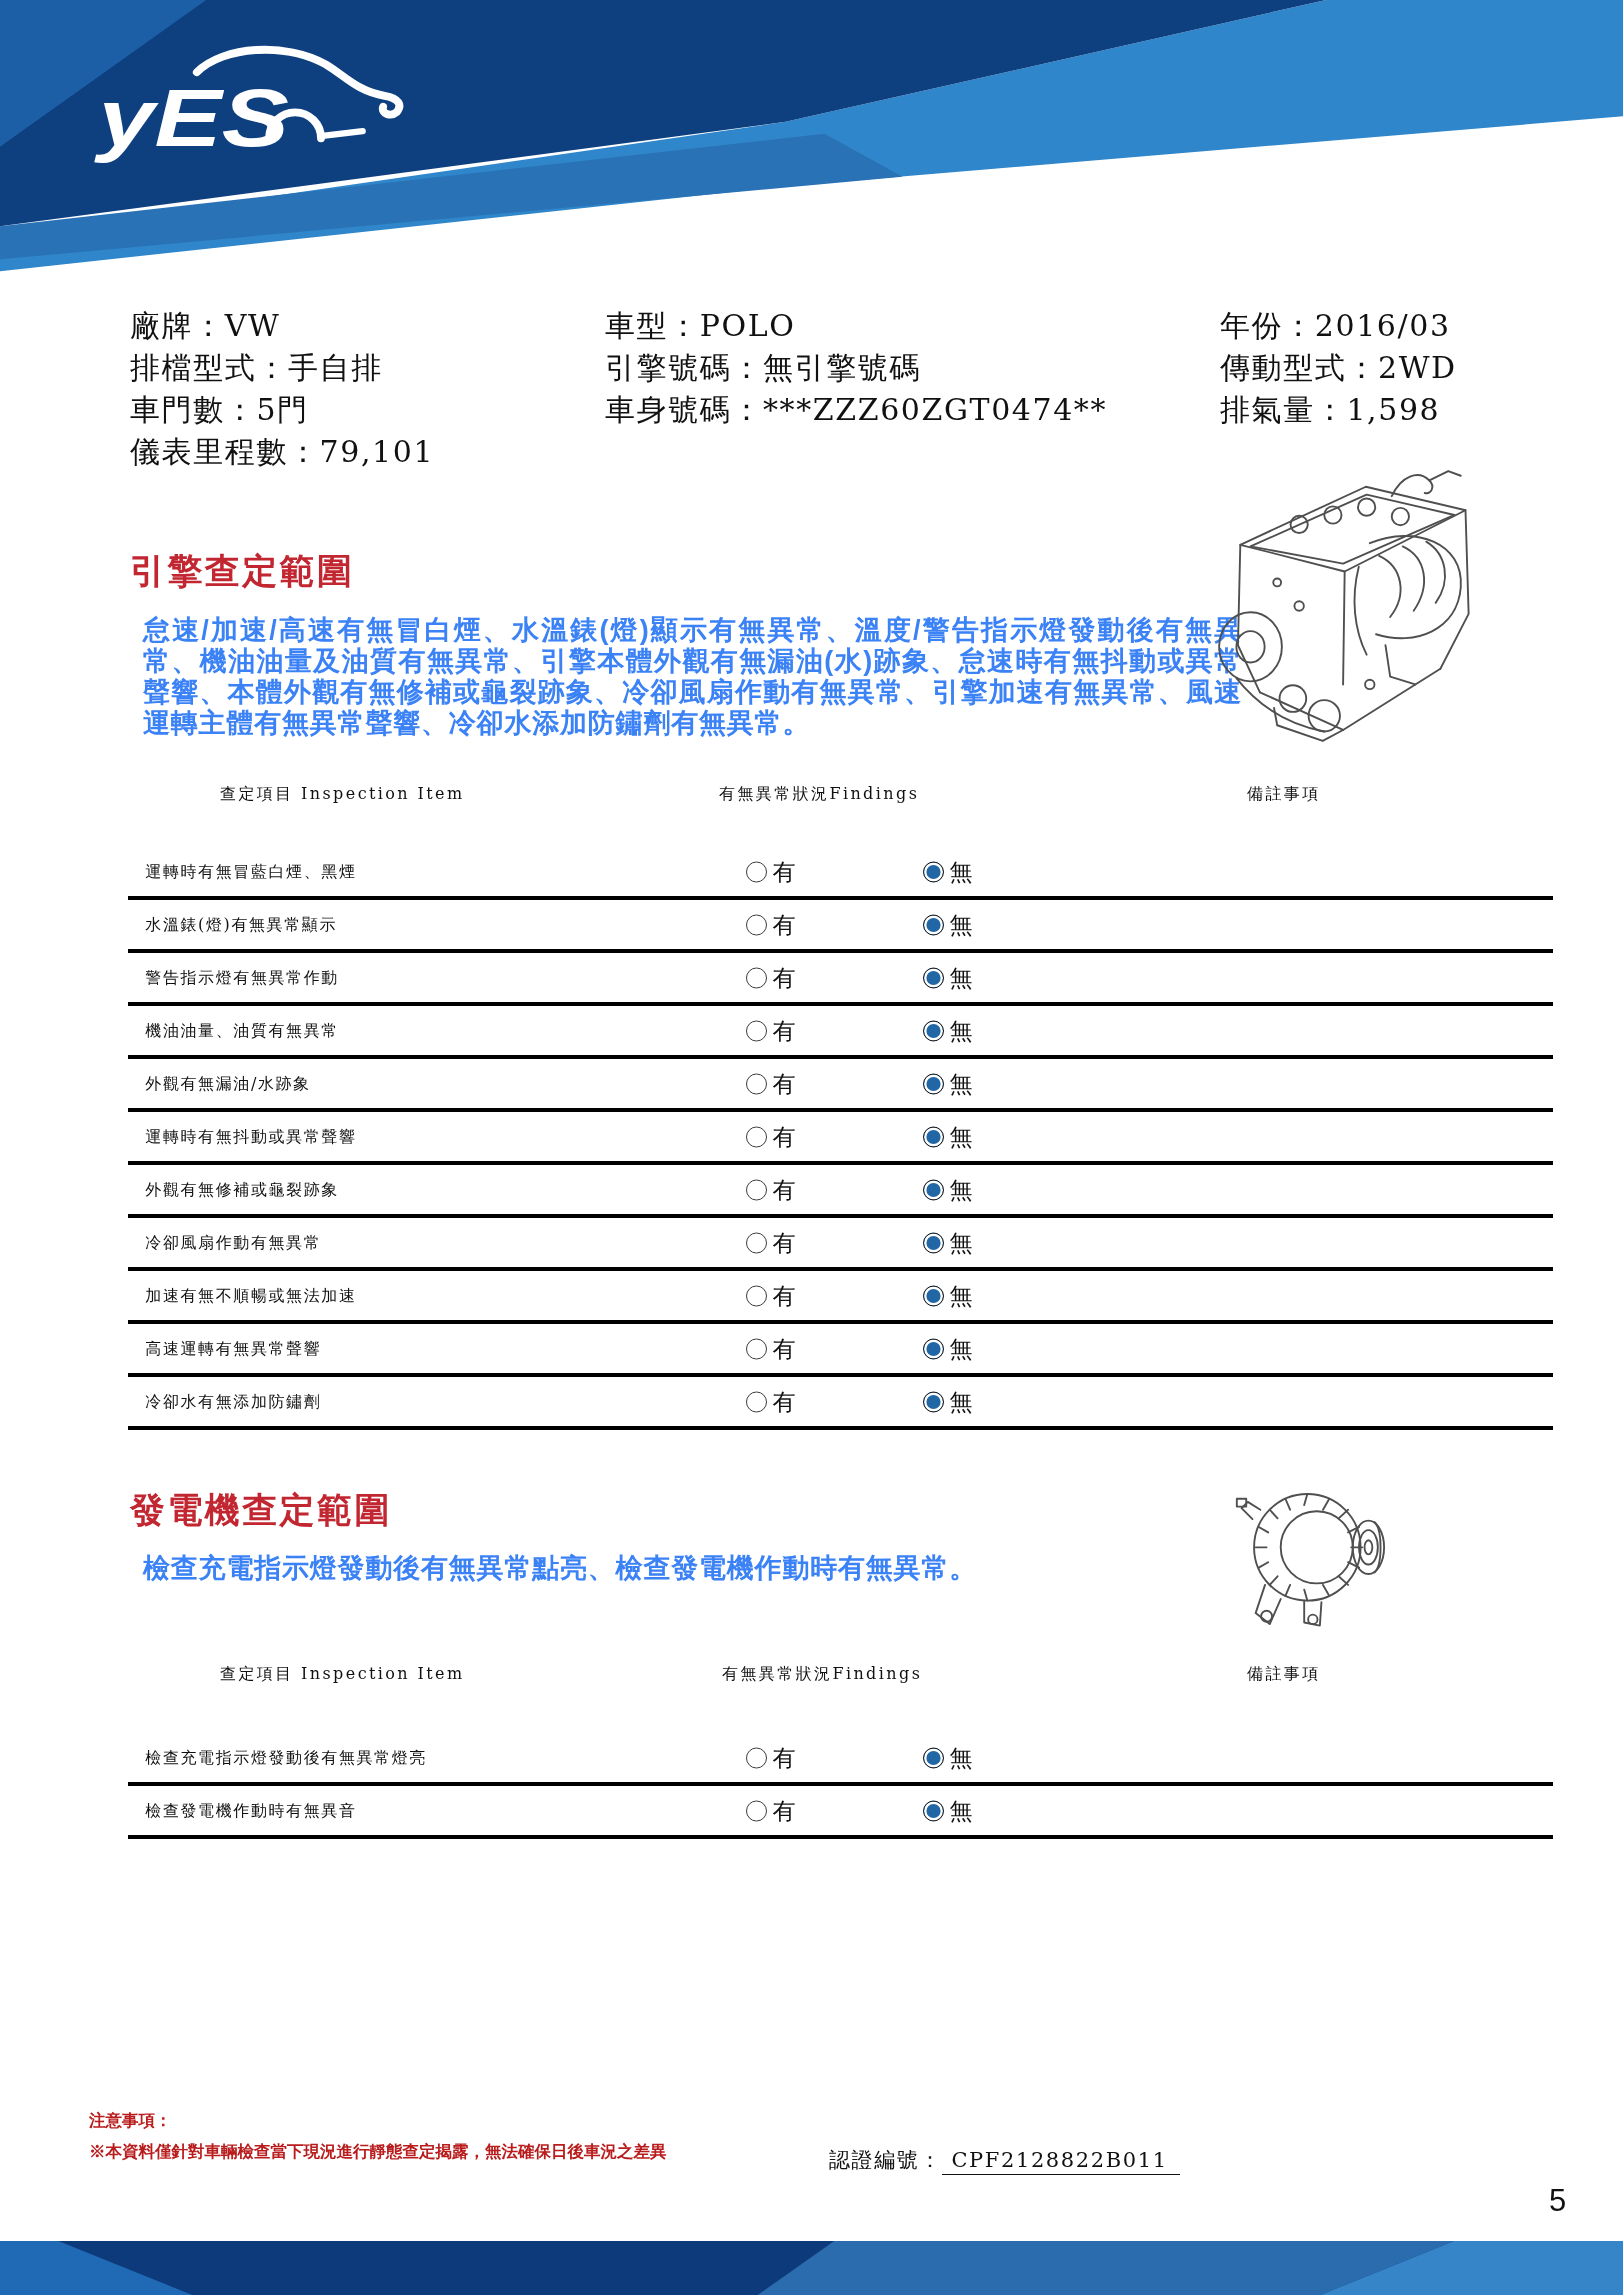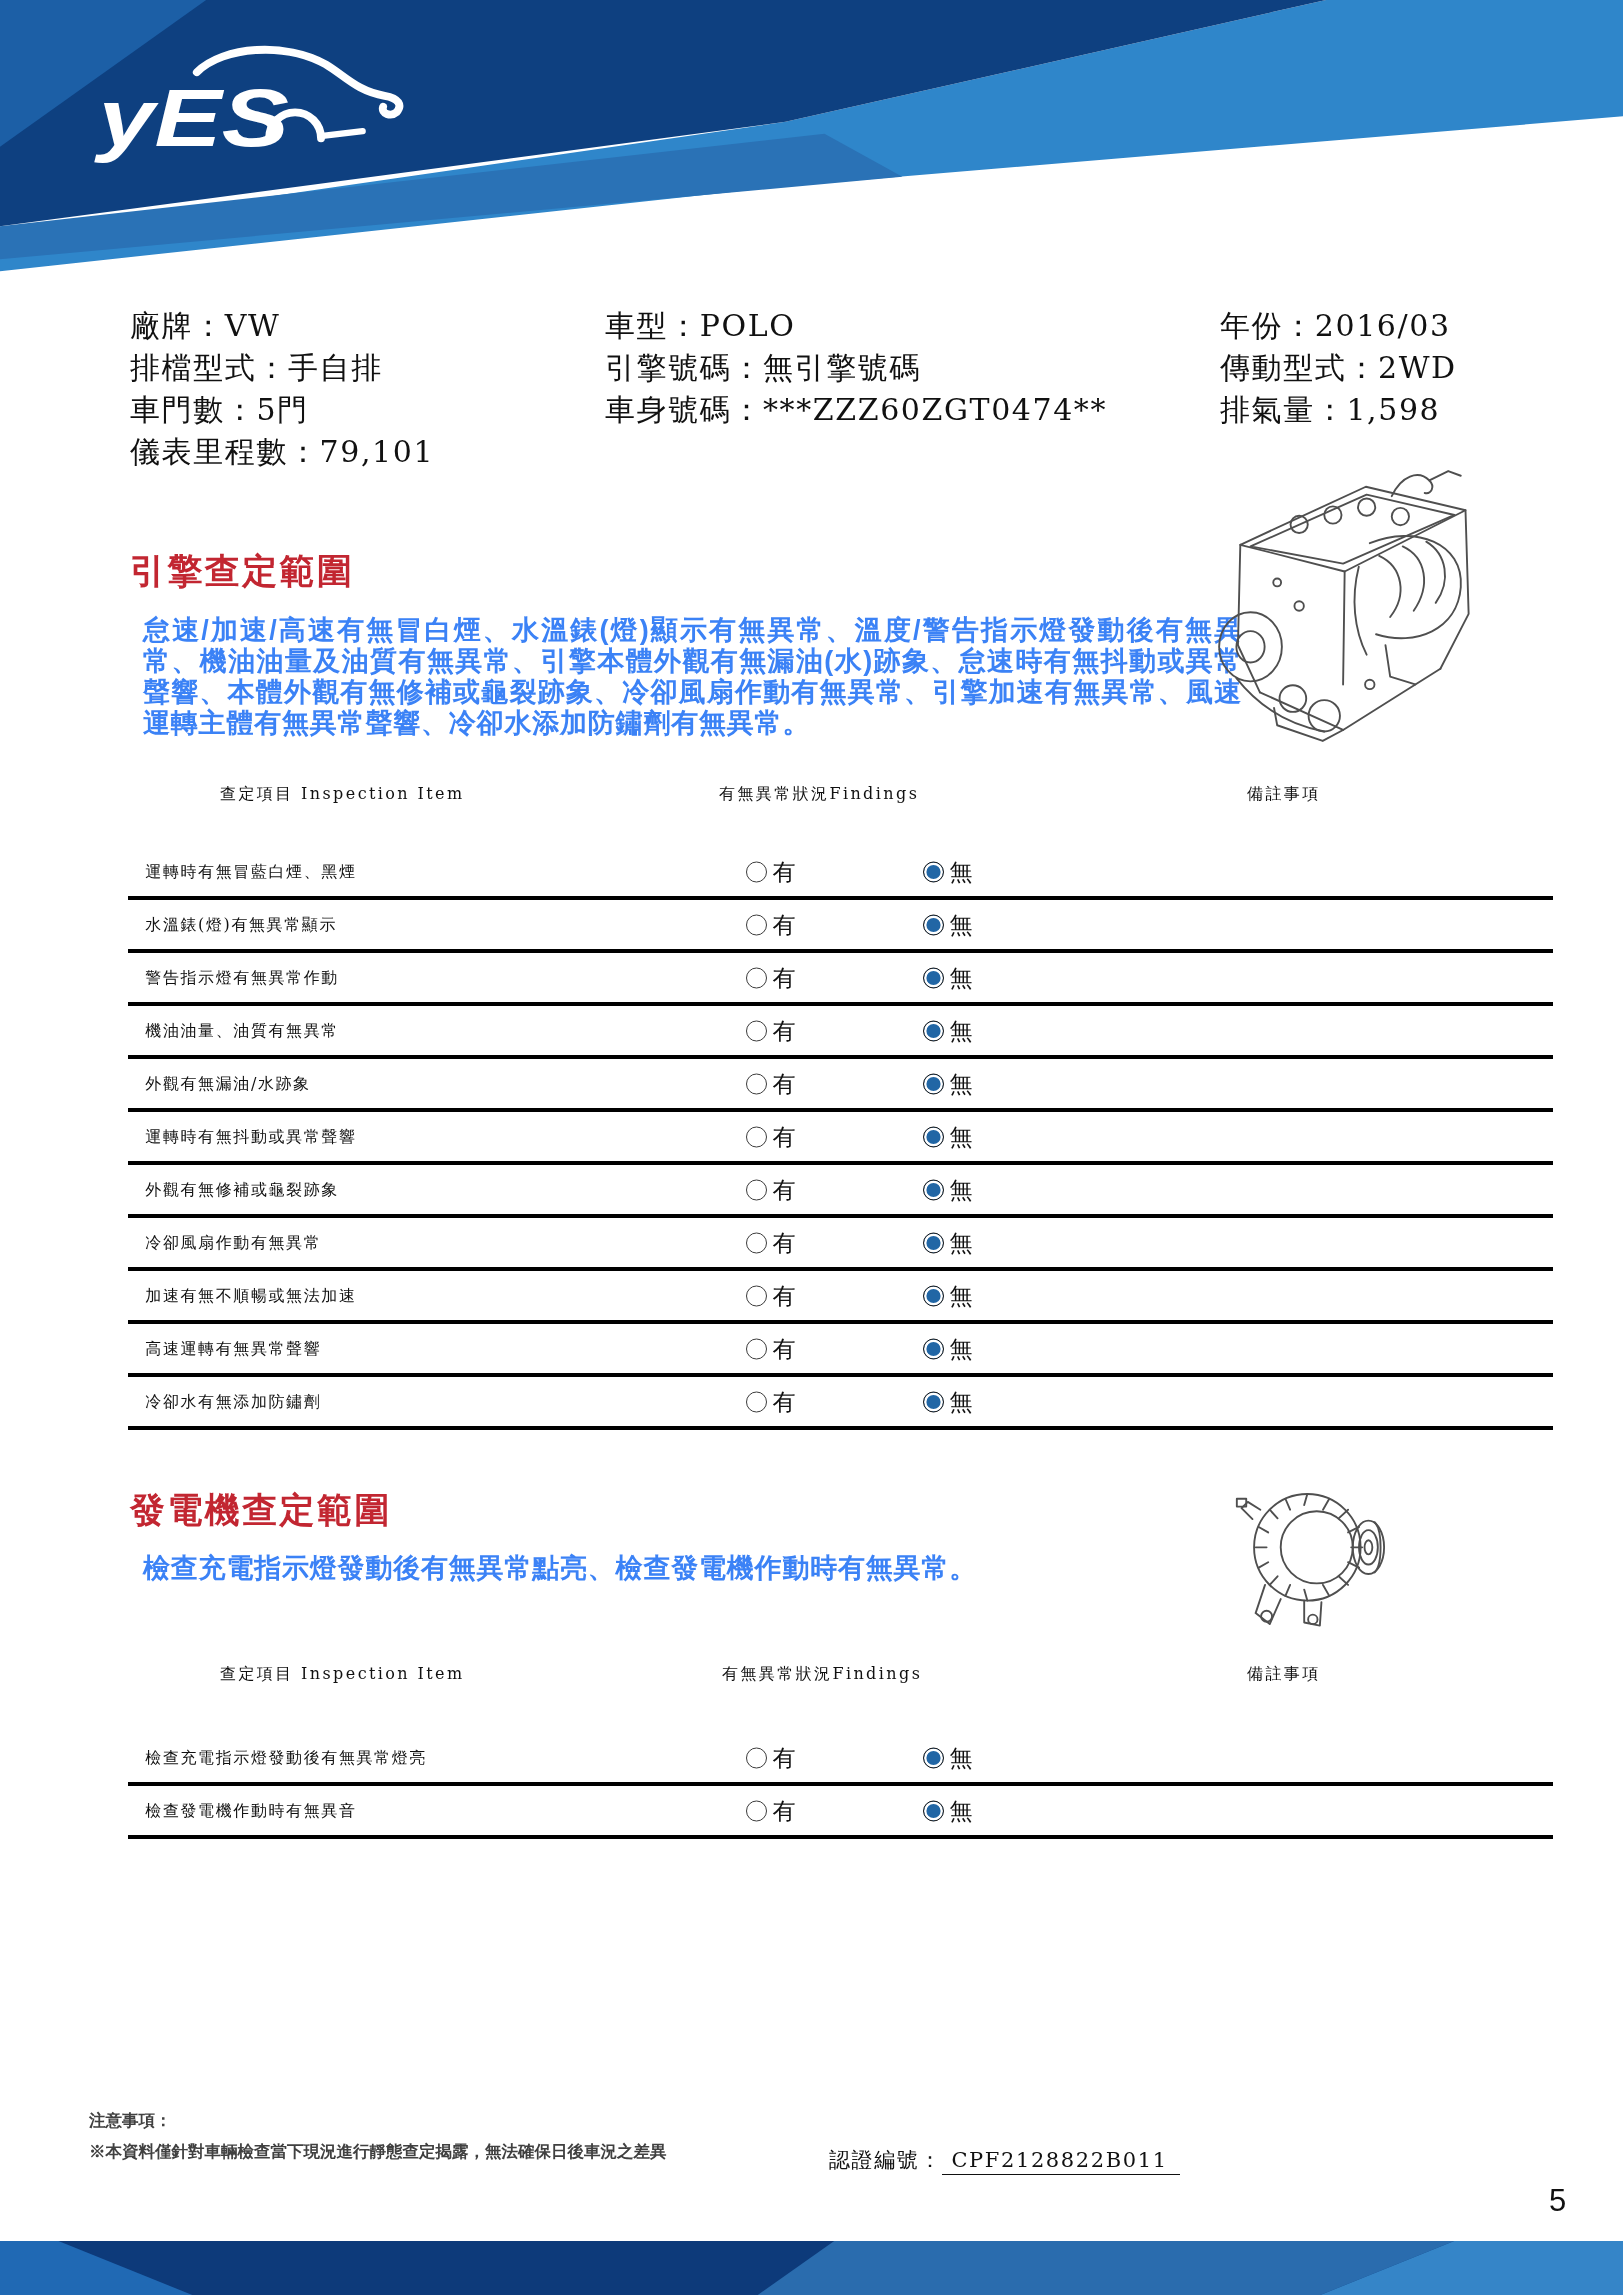--- a/index.html
+++ b/index.html
@@ -43,21 +43,21 @@
   .rdot{width:19px;height:19px;border-radius:50%;border:1.6px solid #3c3c3c;background:#fff;flex:0 0 auto;}
   .rg.checked .rdot{background:#2166a5;border-color:#1a1a1a;box-shadow:inset 0 0 0 2.4px #ffffff;}
   .rlabel{font-size:23px;}
 
   
   .engine-art{position:absolute;left:1205px;top:449px;}
   .alt-art{position:absolute;left:1229px;top:1475px;}
   .sketch{stroke:#4f4f4f;fill:none;stroke-width:2.4;stroke-linejoin:round;stroke-linecap:round;}
 
   
-  .notes{position:absolute;left:89px;top:2105px;color:#404040;
+  .notes{position:absolute;left:89px;top:2105px;color:#b91c1c;
     font-family:"Liberation Sans",sans-serif;font-weight:bold;font-size:16.5px;line-height:31px;}
   .cert{position:absolute;left:829px;top:2146px;font-size:21px;letter-spacing:1.6px;white-space:nowrap;}
   .cert-num{border-bottom:1.6px solid #111;padding:0 12.6px 2.4px 9.4px;}
   .pagenum{position:absolute;left:1549px;top:2183px;font-family:"Liberation Sans",sans-serif;
     font-size:31px;color:#111;}
   .fband{position:absolute;left:0;top:2241px;width:1623px;height:55px;background:#0d3a7a;}
   .fband .fl{position:absolute;inset:0;}
   .fl-left{background:#2069b4;clip-path:polygon(0 0,3.6% 0,12% 100%,0 100%);}
   .fl-mid{background:#2a6cae;clip-path:polygon(51.4% 0,89.6% 0,81.2% 100%,46.6% 100%);}
   .fl-right{background:#3585c8;clip-path:polygon(89.6% 0,100% 0,100% 100%,81.2% 100%);}

